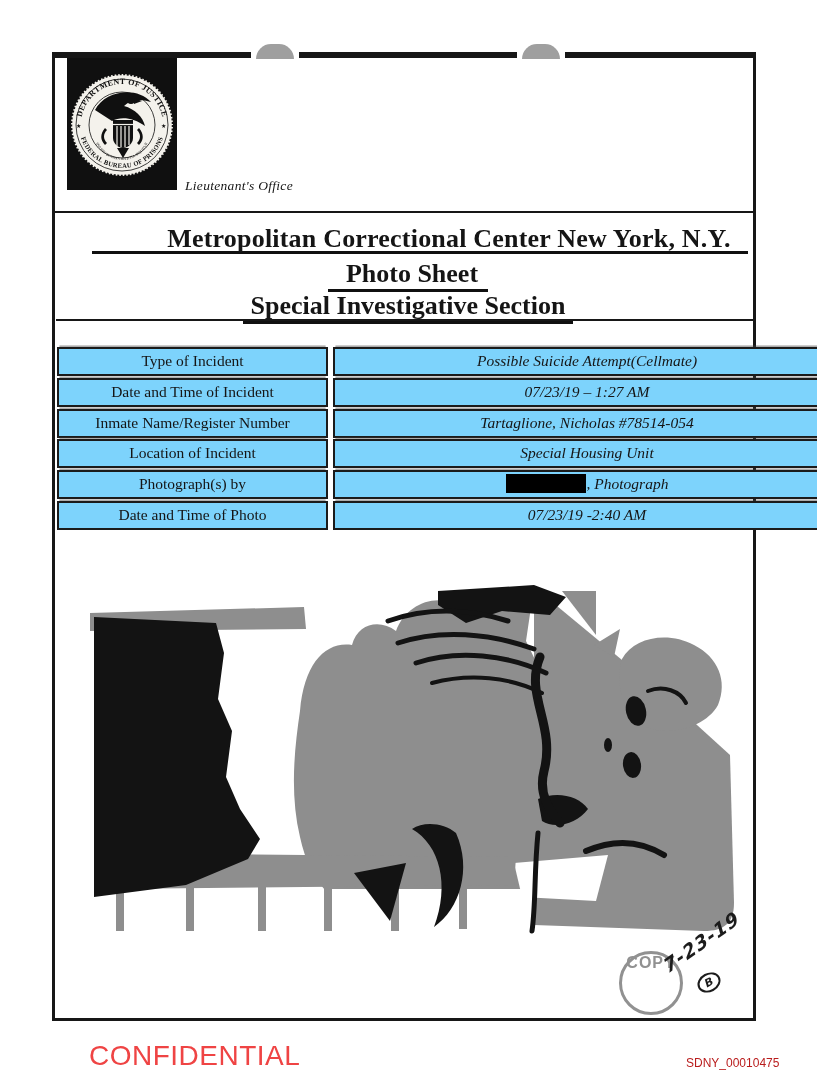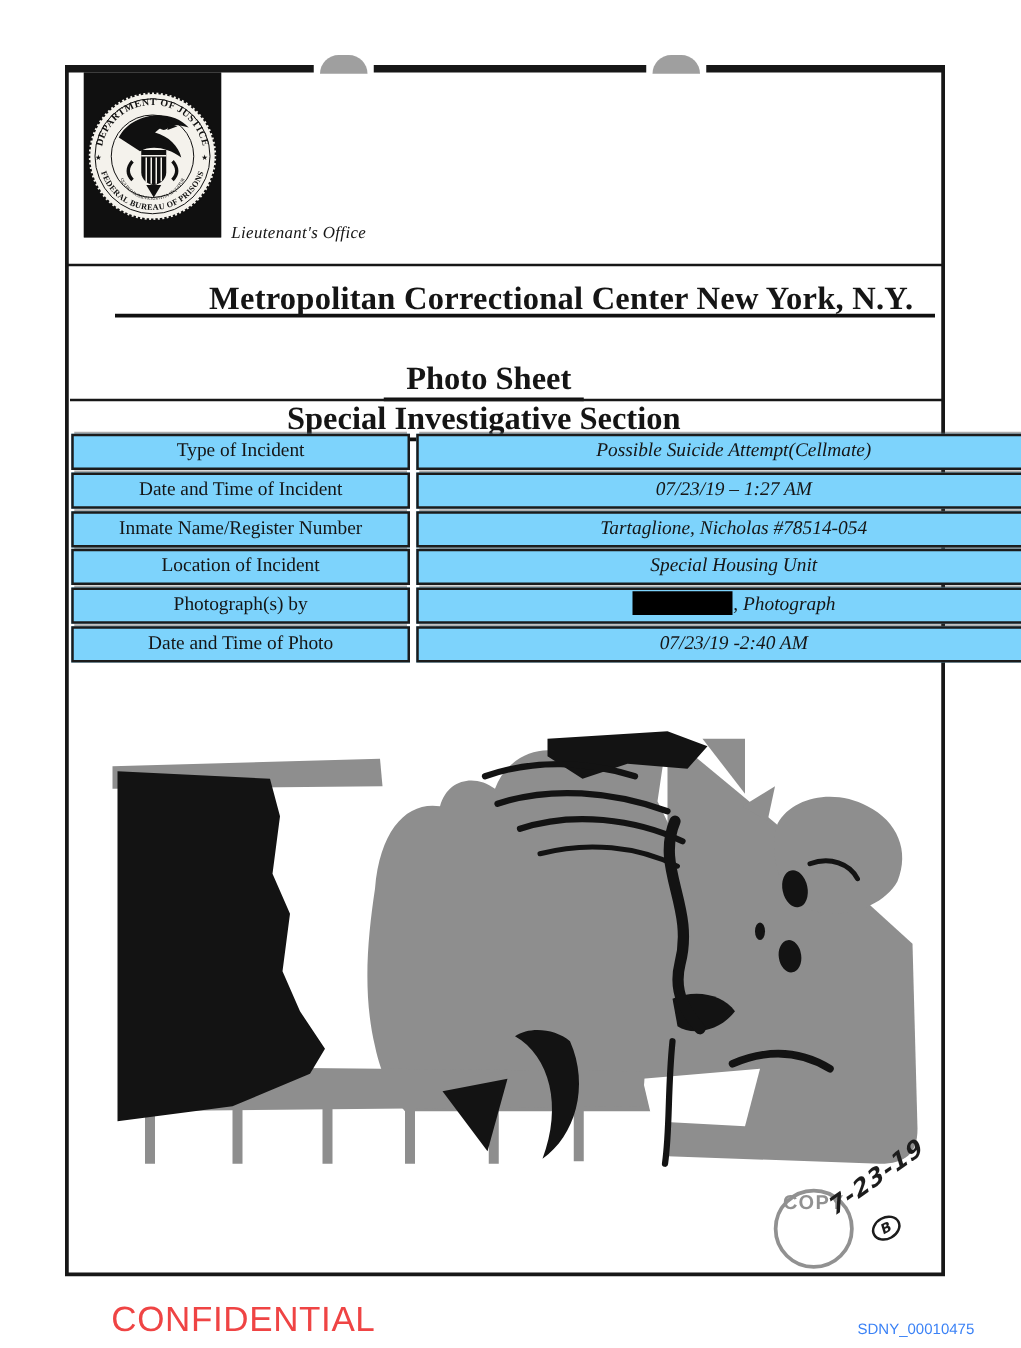--- a/index.html
+++ b/index.html
@@ -14,21 +14,21 @@
   .punch{width:38px;height:15px;background:#9f9f9f;border-radius:19px 19px 0 0;top:44px;}
   
   #seal{left:67px;top:58px;width:110px;height:132px;background:#101010;}
   #office{left:185px;top:178px;font-style:italic;font-size:13.5px;letter-spacing:.3px;text-align:center;}
   
   .rule{background:#171717;height:2px;}
   #rule-top{left:52px;top:211px;width:704px;}
   #rule-bottom{left:56px;top:319px;width:700px;}
   #title1{left:92px;top:224px;width:656px;height:30px;box-sizing:border-box;border-bottom:3px solid #101010;
           padding-left:58px;text-align:center;font-weight:bold;font-size:26px;letter-spacing:.2px;}
-  .title-wrap{left:38px;width:698px;text-align:center;margin-top:29px;}
+  .title-wrap{left:59px;width:698px;text-align:center;}
   #title2w{top:259px;} #title3w{top:291px;}
   .title-underline{display:inline-block;border-bottom:3px solid #101010;font-weight:bold;font-size:26px;}
   #title2w .title-underline{padding:0 10px 0 18px;}
   #title3w .title-underline{padding:0 8px;}
   
   .frow{position:absolute;height:29px;box-sizing:border-box;border:2px solid #1b1b1b;background:#7dd3fc;
         text-align:center;line-height:24px;font-size:15.5px;box-shadow:0 -4px 0 -2.4px rgba(70,70,70,.45);}
   .flabel{left:57px;width:271px;}
   .fvalue{left:333px;width:508px;font-style:italic;}
   .redaction{display:inline-block;width:80px;height:19px;background:#000;vertical-align:middle;margin:0 1px 3px 0;}
@@ -40,21 +40,21 @@
          font-family:"Liberation Sans",sans-serif;font-weight:bold;font-size:16px;letter-spacing:1px;}
   #hand-date{left:670px;top:955px;transform:rotate(-35deg) skewX(-8deg);transform-origin:0 100%;
          font-family:"DejaVu Sans",sans-serif;font-weight:bold;font-style:italic;font-size:19px;
          color:#1c1c1c;letter-spacing:1px;white-space:nowrap;}
   #hand-init{left:697px;top:973px;width:20px;height:15px;border:2px solid #1c1c1c;border-radius:50%;
          transform:rotate(-28deg);display:flex;align-items:center;justify-content:center;
          font-family:"DejaVu Sans",sans-serif;font-weight:bold;font-style:italic;font-size:11px;color:#1c1c1c;}
   
   #confidential{left:89px;top:1040px;font-family:"Liberation Sans",sans-serif;font-size:28px;
          color:#ef4444;letter-spacing:.5px;}
-  #bates{left:686px;top:1056px;font-family:"Liberation Sans",sans-serif;font-size:12px;color:#3b82f6;}
+  #bates{left:686px;top:1056px;font-family:"Liberation Sans",sans-serif;font-size:12px;color:#b91c1c;}
 </style>
 </head>
 <body>
 
 <div class="abs" id="frame"></div>
 
 <div class="abs punch-gap" style="left:251px"></div>
 <div class="abs punch-gap" style="left:517px"></div>
 <div class="abs punch" style="left:256px"></div>
 <div class="abs punch" style="left:522px"></div>

